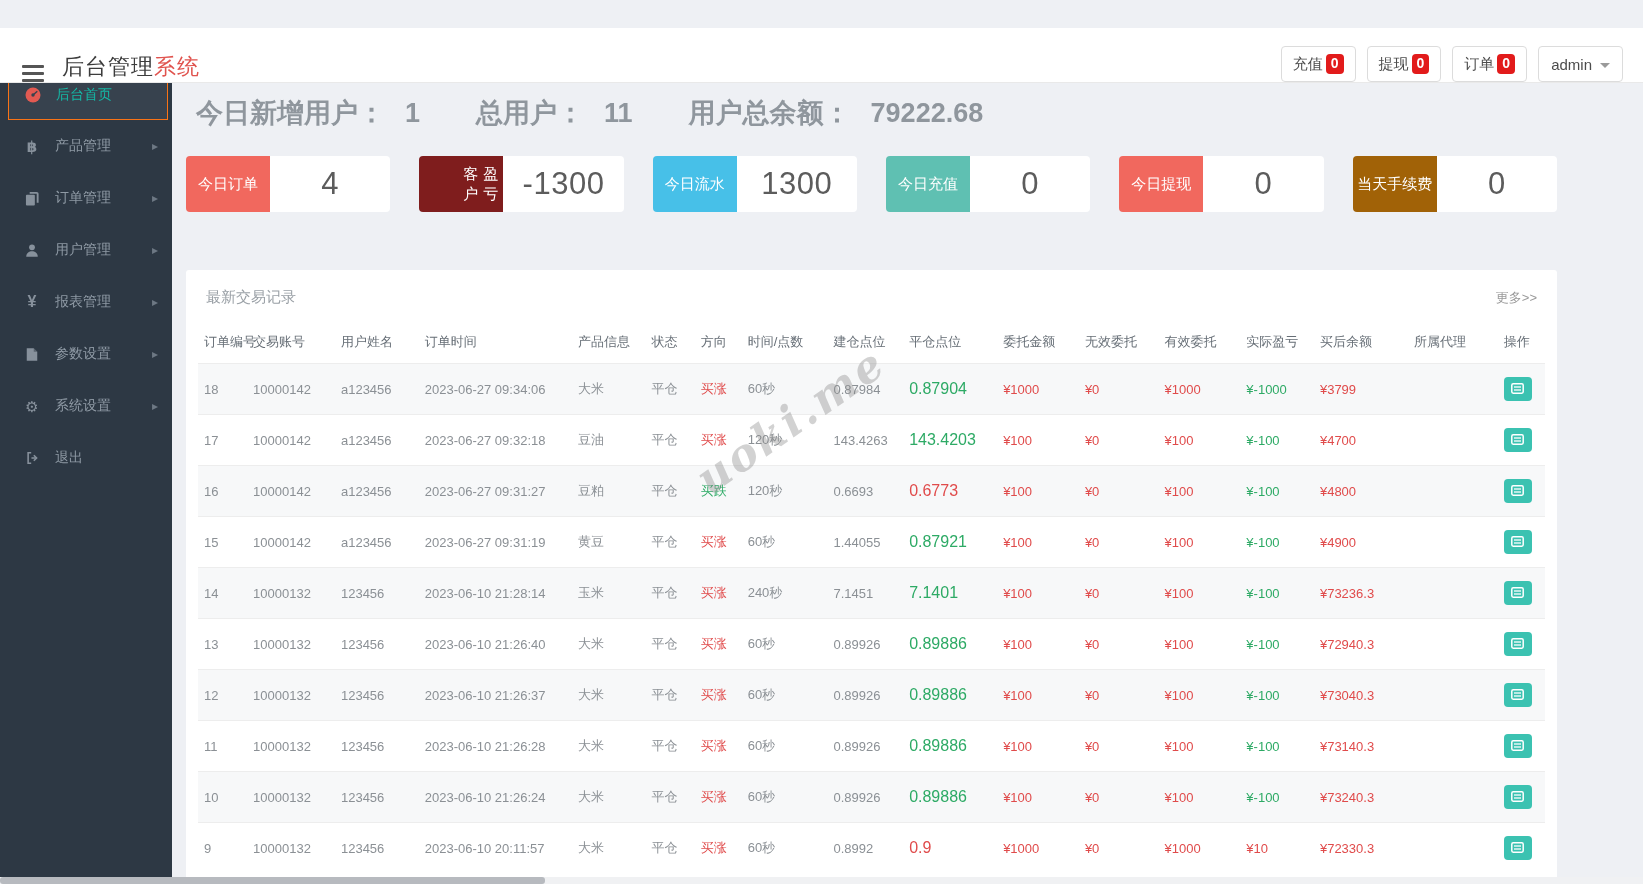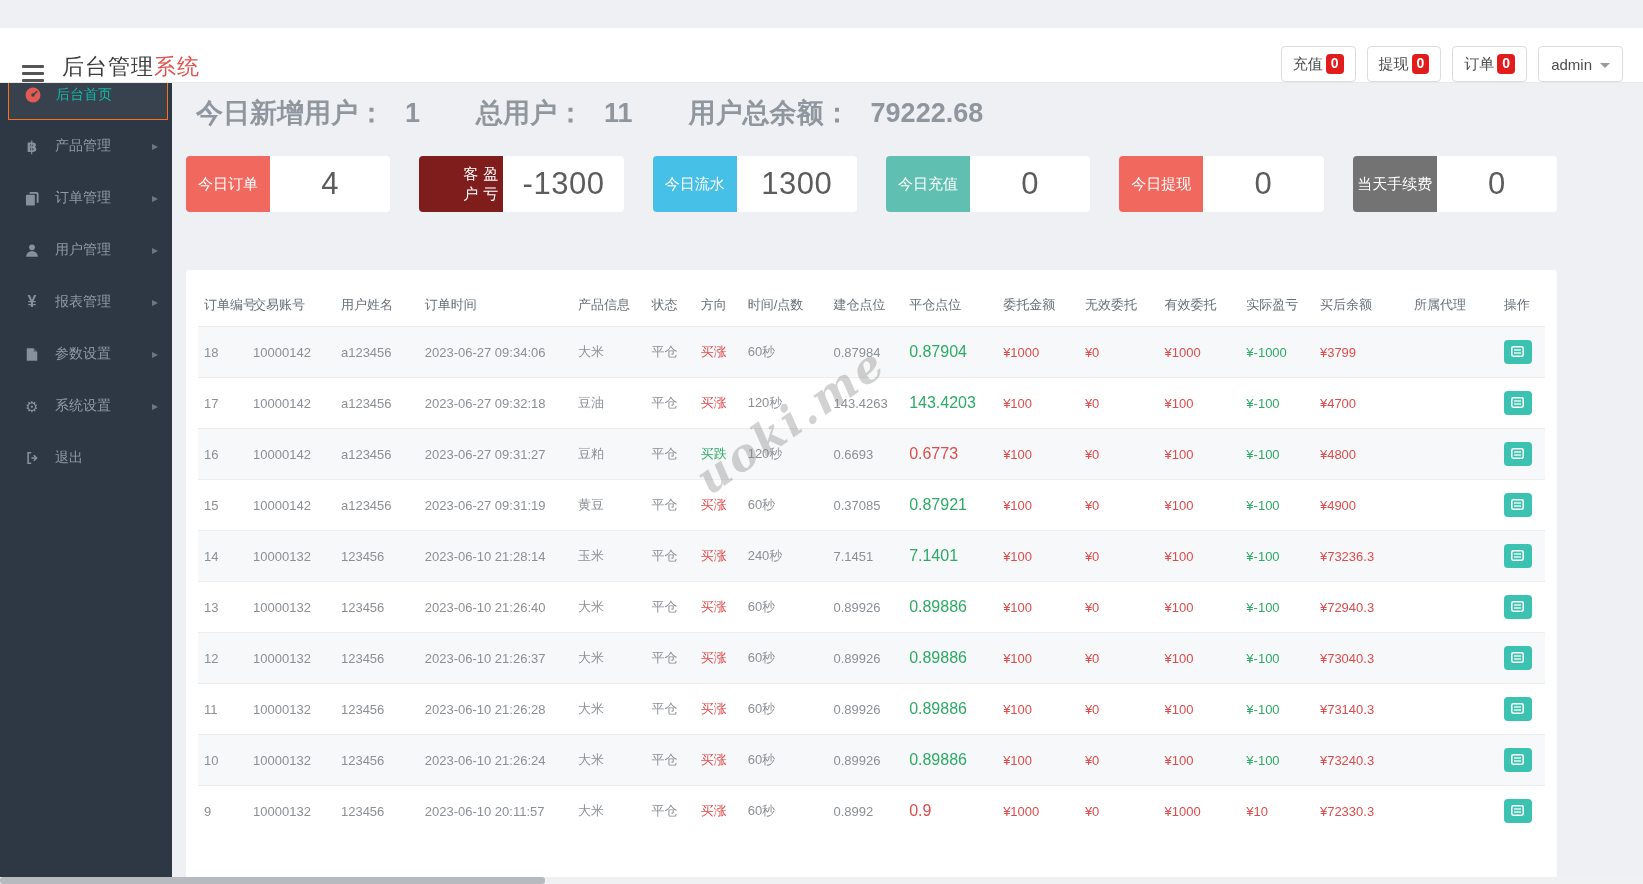--- a/index.html
+++ b/index.html
@@ -259,29 +259,33 @@
           <div class="card-value">0</div>
         </div>
         <div class="card">
           <div class="card-label" style="background: rgb(241, 104, 94);">
             <div>今日</div>
             <div>提现</div>
           </div>
           <div class="card-value">0</div>
         </div>
         <div class="card">
-          <div class="card-label" style="background: #737373;">
+          <div class="card-label" style="background: #a16207;">
             <div>当天</div>
             <div>手续费</div>
           </div>
           <div class="card-value">0</div>
         </div>
       </div>
 
     <section class="panel">
+      <div class="panel-head">
+        <span class="panel-title">最新交易记录</span>
+        <a class="more">更多&gt;&gt;</a>
+      </div>
       <table>
         <thead>
             <tr id="thead-row">
               <th style="width: 48px;">订单编号</th>
               <th style="width: 86px;">交易账号</th>
               <th style="width: 82px; margin-left: 24px;">用户姓名</th>
               <th style="width: 150px;">订单时间</th>
               <th style="width: 72px;">产品信息</th>
               <th style="width: 48px;">状态</th>
               <th style="width: 46px;">方向</th>
@@ -381,21 +385,21 @@
             </tr>
             <tr>
               <td>15</td>
               <td>10000142</td>
               <td>a123456</td>
               <td>2023-06-27 09:31:19</td>
               <td>黄豆</td>
               <td>平仓</td>
               <td class="red">买涨</td>
               <td>60秒</td>
-              <td>0.37085</td>
+              <td>1.44055</td>
               <td class="green close-col">0.87921</td>
               <td class="red">¥100</td>
               <td class="red">¥0</td>
               <td class="red">¥100</td>
               <td class="green">¥-100</td>
               <td class="red">¥4900</td>
               <td></td>
               <td>
                 <button class="detail-btn">
                   <span><svg width="13" height="11" viewBox="0 0 13 11">

